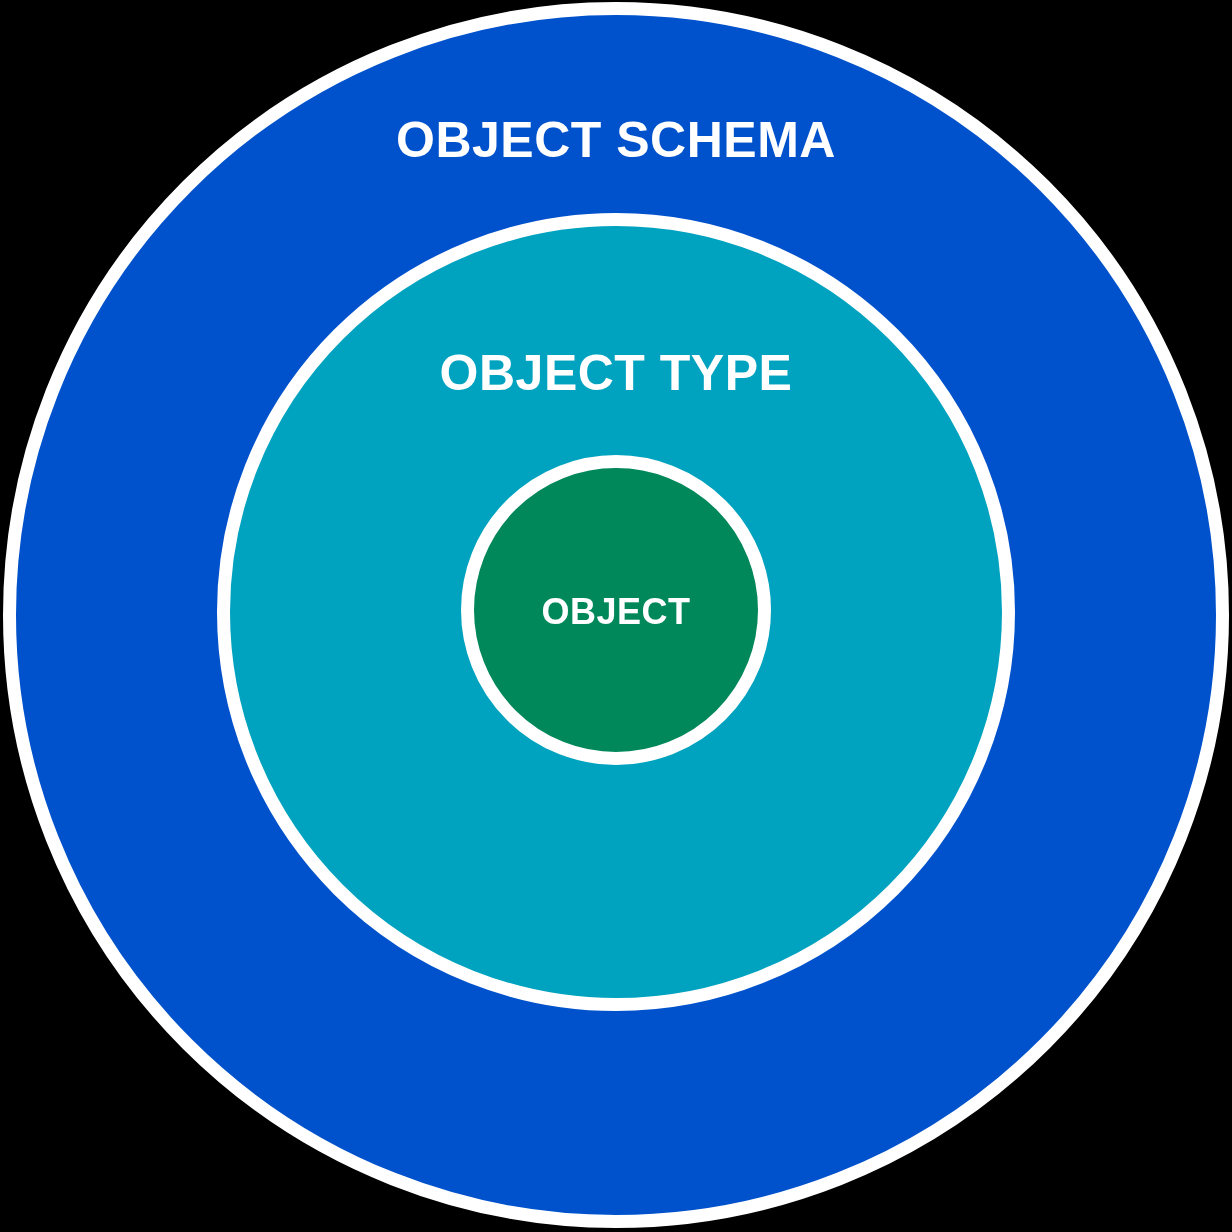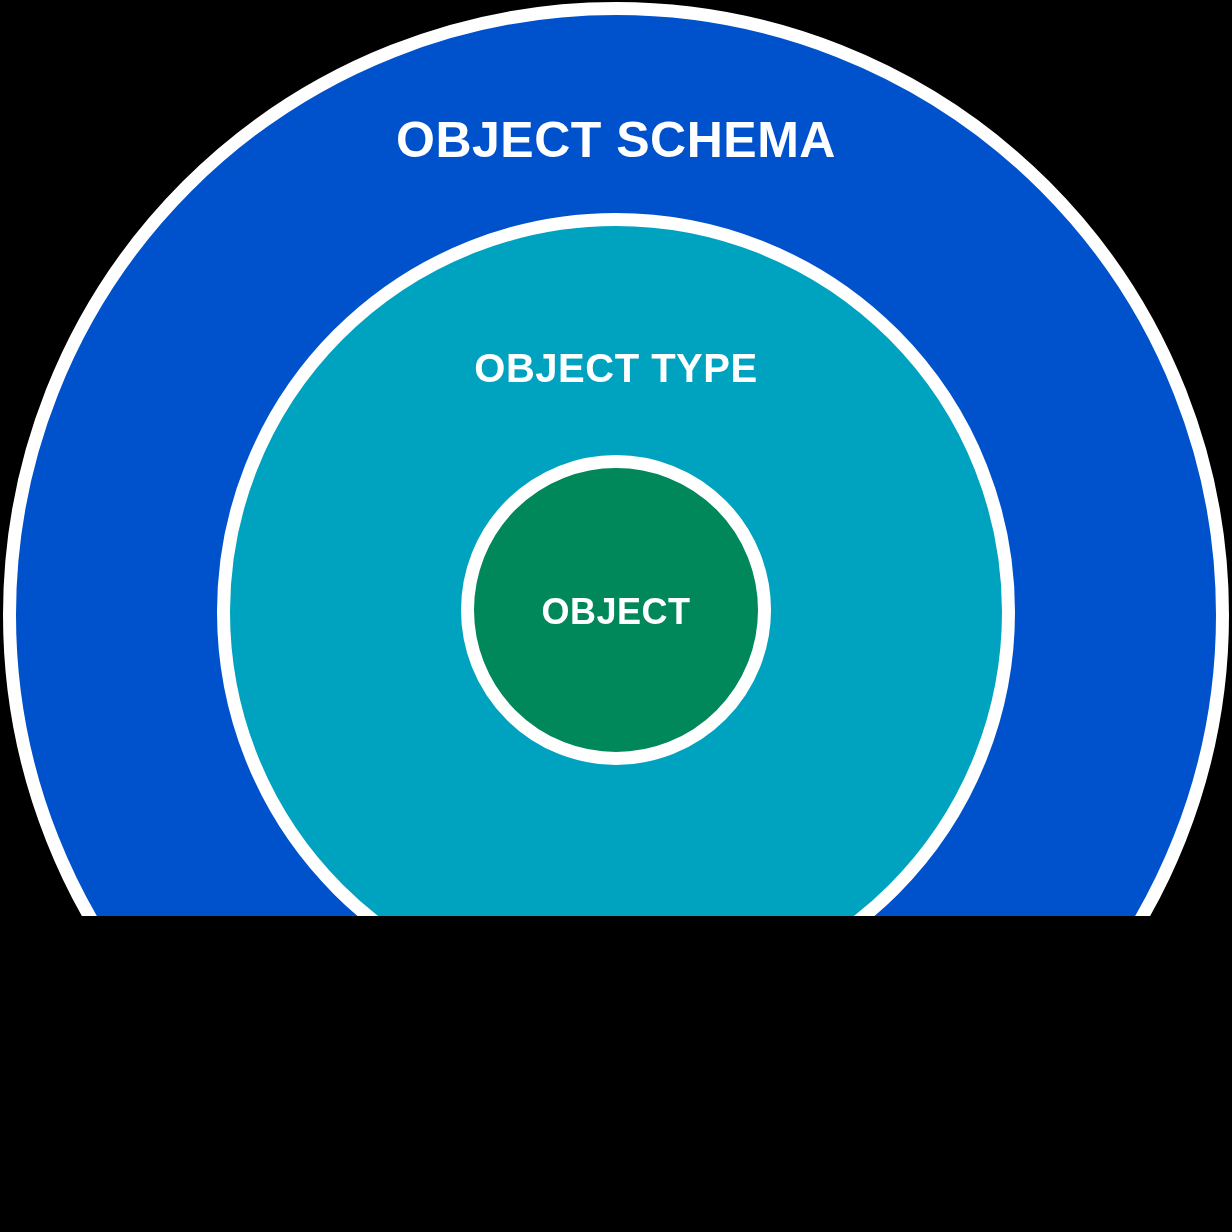--- a/index.html
+++ b/index.html
@@ -3,21 +3,21 @@
 <meta charset="utf-8">
 <style>
   html, body {
     margin: 0;
     padding: 0;
     background: #000000;
   }
   .stage {
     position: relative;
     width: 1232px;
-    height: 916px;
+    height: 1232px;
     background: #000000;
     overflow: hidden;
     font-family: "Liberation Sans", sans-serif;
   }
   .ring {
     position: absolute;
     border-radius: 50%;
     border: 13px solid #FFFFFF;
     box-sizing: border-box;
   }
@@ -48,21 +48,21 @@
     line-height: 1;
     white-space: nowrap;
     letter-spacing: 0.5px;
   }
   .label-schema {
     top: 115px;
     font-size: 50px;
   }
   .label-type {
     top: 348px;
-    font-size: 40px;
+    font-size: 50px;
   }
   .label-object {
     top: 594px;
     font-size: 36px;
   }
 </style>
 </head>
 <body>
 
 <div class="stage">

